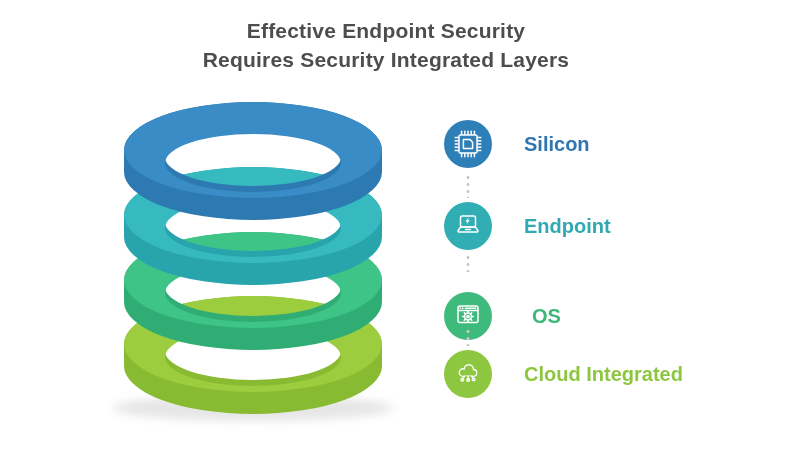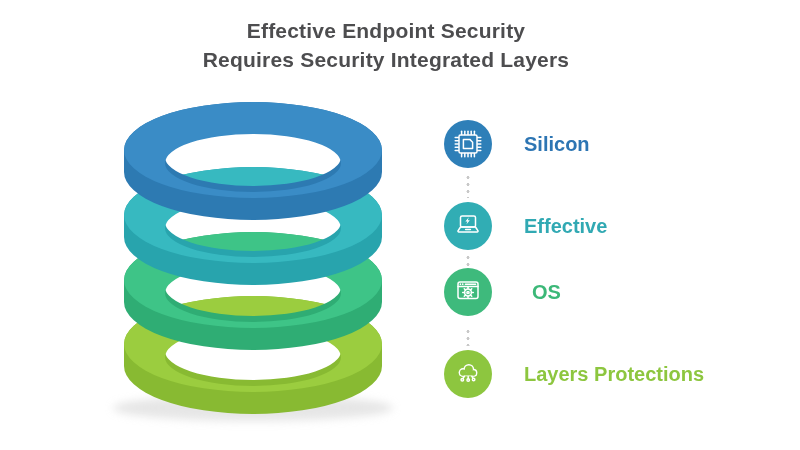--- a/index.html
+++ b/index.html
@@ -91,26 +91,26 @@
 
     <div class="legend-row" style="top:202px;">
       <div class="legend-circle" style="background-color: rgb(49, 173, 180);">
         <svg width="48" height="48" viewBox="-24 -24 48 48">
           <rect class="icon-stroke" x="-7.5" y="-10" width="15" height="11" rx="1.6"></rect>
           <path d="M 0.8,-8.8 L -2.6,-4.6 L -0.6,-4.6 L -1.6,-1.6 L 1.8,-5.8 L -0.2,-5.8 Z" fill="#ffffff"></path>
           <path class="icon-stroke" d="M -7.5,1 L 7.5,1 L 10,4.8 A 0.9,0.9 0 0 1 9.2,6 L -9.2,6 A 0.9,0.9 0 0 1 -10,4.8 Z"></path>
           <line class="icon-stroke" x1="-2.4" y1="3.4" x2="2.4" y2="3.4"></line>
         </svg>
       </div>
-      <div class="legend-label" style="color: rgb(49, 169, 179);">Effective</div>
+      <div class="legend-label" style="color: rgb(49, 169, 179);">Endpoint</div>
     </div>
 
     <div class="connector" style="top:254px;height:18px;"></div>
 
-    <div class="legend-row" style="top:268px;gap:40px;">
+    <div class="legend-row" style="top:292px;gap:40px;">
       <div class="legend-circle" style="background-color: rgb(62, 186, 124);">
         <svg width="48" height="48" viewBox="-24 -24 48 48">
           <rect class="icon-stroke" x="-10" y="-10" width="20" height="16.5" rx="2"></rect>
           <line class="icon-stroke" x1="-10" y1="-5.5" x2="10" y2="-5.5"></line>
           <circle cx="-7.6" cy="-7.8" r="0.85" fill="#ffffff"></circle>
           <circle cx="-5.3" cy="-7.8" r="0.85" fill="#ffffff"></circle>
           <line class="icon-stroke" x1="-2.6" y1="-7.8" x2="7.6" y2="-7.8" stroke-width="1.2"></line>
           <circle class="icon-stroke" cx="0" cy="0.5" r="3.4"></circle>
           <circle class="icon-stroke" cx="0" cy="0.5" r="1.1" stroke-width="1.1"></circle>
           <g class="icon-stroke" stroke-width="1.7">
@@ -151,17 +151,17 @@
           <g class="icon-stroke" stroke-width="1.3">
             <line x1="-3.6" y1="2.4" x2="-5" y2="4.4"></line>
             <circle cx="-5.7" cy="5.7" r="1.25"></circle>
             <line x1="0.2" y1="2.4" x2="0.2" y2="4.7"></line>
             <circle cx="0.2" cy="6.1" r="1.25"></circle>
             <line x1="3.9" y1="2.4" x2="4.9" y2="4.2"></line>
             <circle cx="5.6" cy="5.5" r="1.25"></circle>
           </g>
         </svg>
       </div>
-      <div class="legend-label" style="color: rgb(141, 198, 63);">Layers Protections</div>
+      <div class="legend-label" style="color: rgb(141, 198, 63);">Cloud Integrated</div>
     </div>
 
   </div>
 </div>
 
 </body></html>

